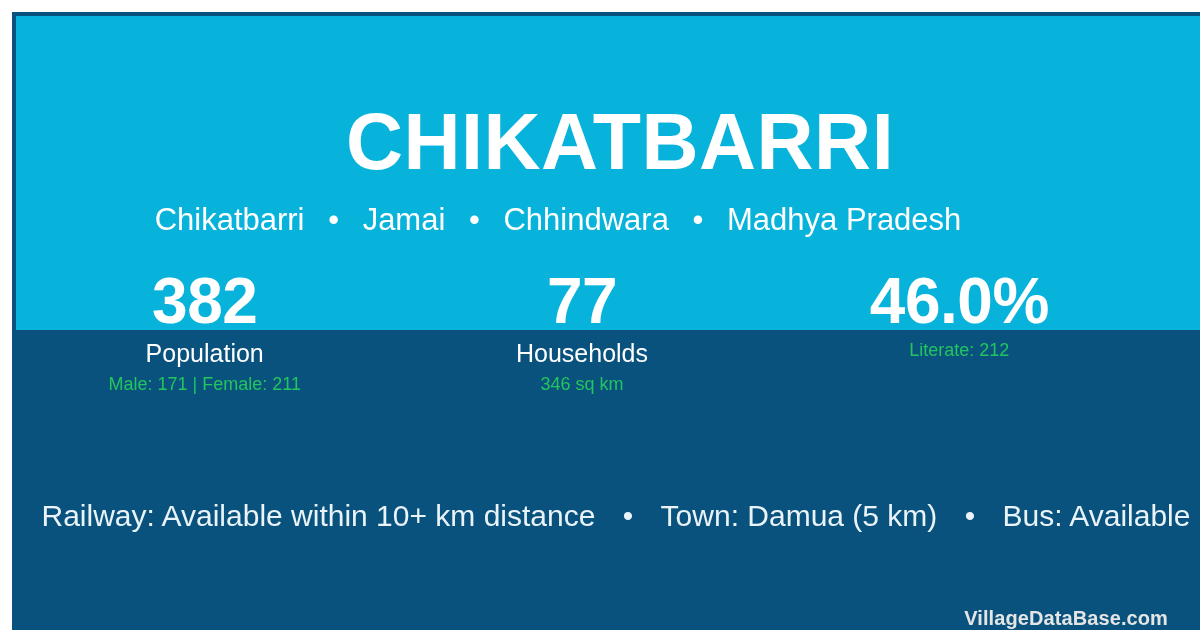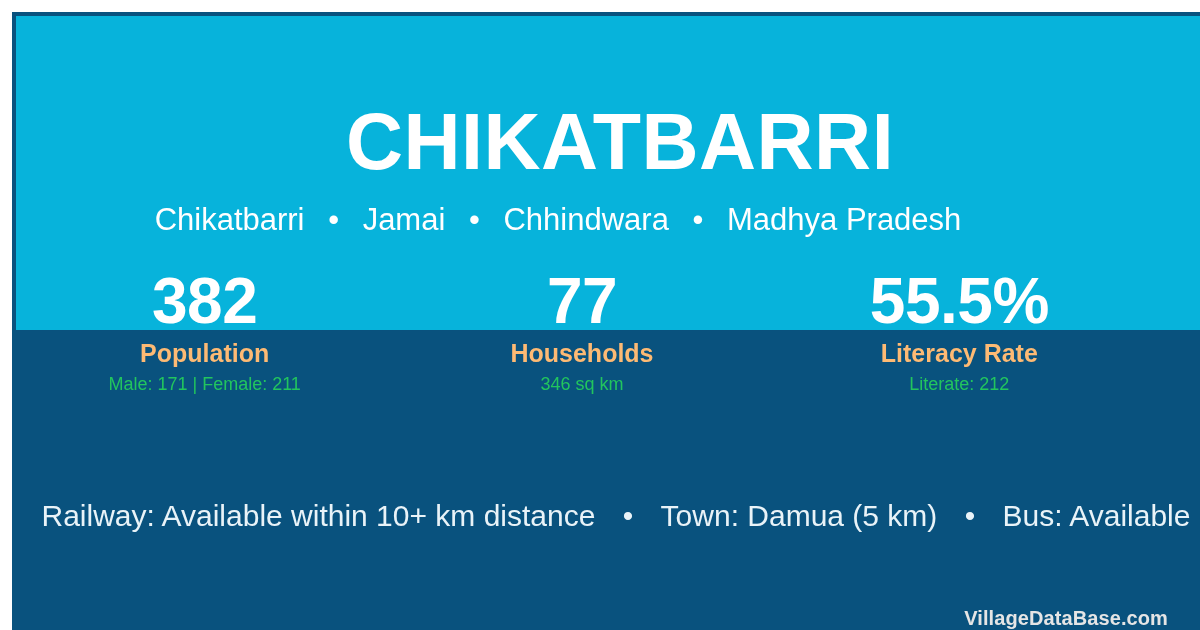--- a/index.html
+++ b/index.html
@@ -40,36 +40,37 @@
     line-height:1.2;
     white-space:nowrap;
   }
   #village-subtitle .sep { padding:0 7px; }
 
   
   #stats {
     position:absolute; left:0; top:245px;
     width:1132px; height:140px;
     display:flex;
+    justify-content:flex-end;
   }
   .stat { flex:1 1 0; text-align:center; position:relative; }
   .stat-value {
     color:#ffffff;
     font-size:64px;
     font-weight:bold;
     line-height:64px;
     height:64px;
     letter-spacing:-0.5px;
     white-space:nowrap;
   }
   .stat-label {
     margin-top:6px;
-    color:#fdba74;
+    color:#ffffff;
     font-size:25px;
-    font-weight:700;
+    font-weight:400;
     line-height:28px;
     white-space:nowrap;
   }
   .stat-detail {
     margin-top:7px;
     color:#22c55e;
     font-size:18px;
     font-weight:400;
     line-height:20px;
     white-space:nowrap;
@@ -126,22 +127,21 @@
       <div class="stat-detail">Male: 171 | Female: 211</div>
     </div>
 
     <div class="stat">
       <div class="stat-value">77</div>
       <div class="stat-label">Households</div>
       <div class="stat-detail">346 sq km</div>
     </div>
 
     <div class="stat">
-      <div class="stat-value">55.5%</div>
-      <div class="stat-label">Literacy Rate</div>
+      <div class="stat-value">46.0%</div>
       <div class="stat-detail">Literate: 212</div>
     </div>
 
   </div>
 
   <div id="infra">
     <span>Railway: Available within 10+ km distance</span>
     <span class="sep">•</span>
     <span>Town: Damua (5 km)</span>
     <span class="sep">•</span>

